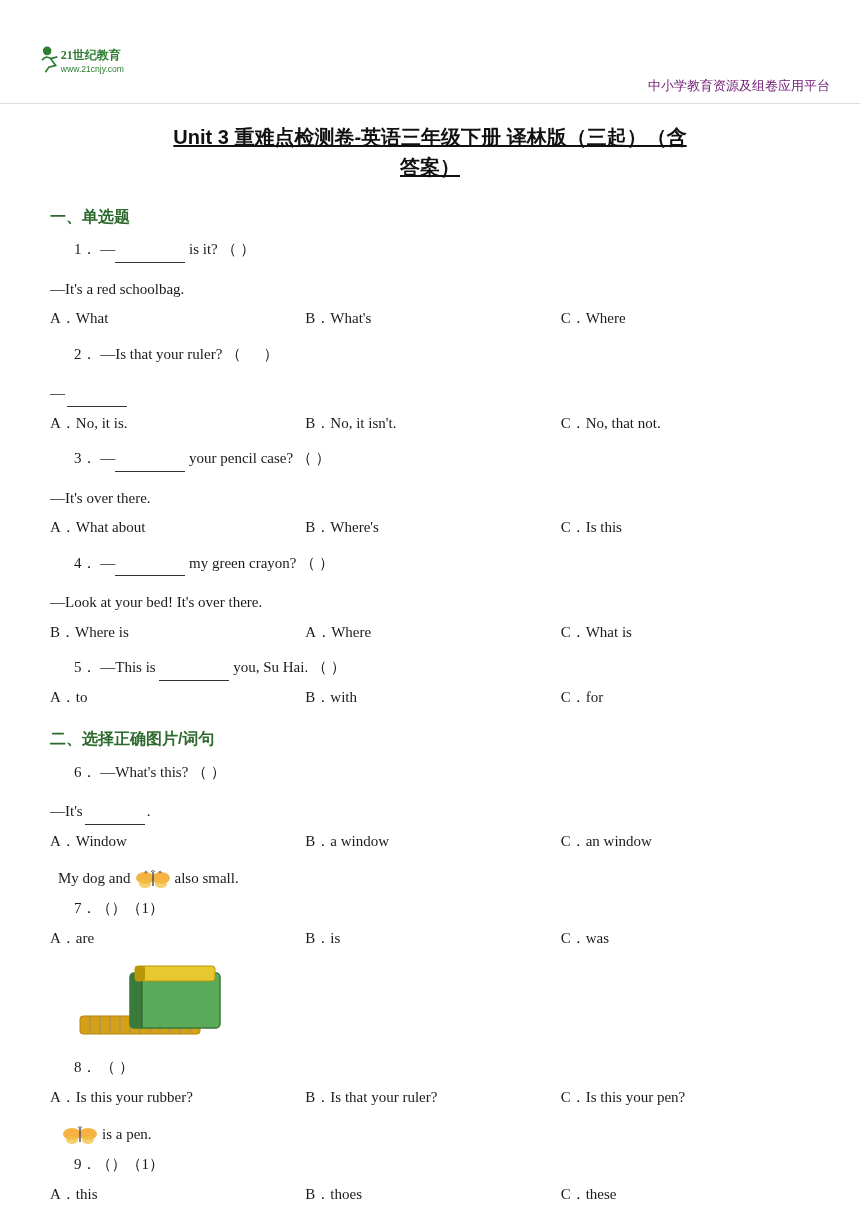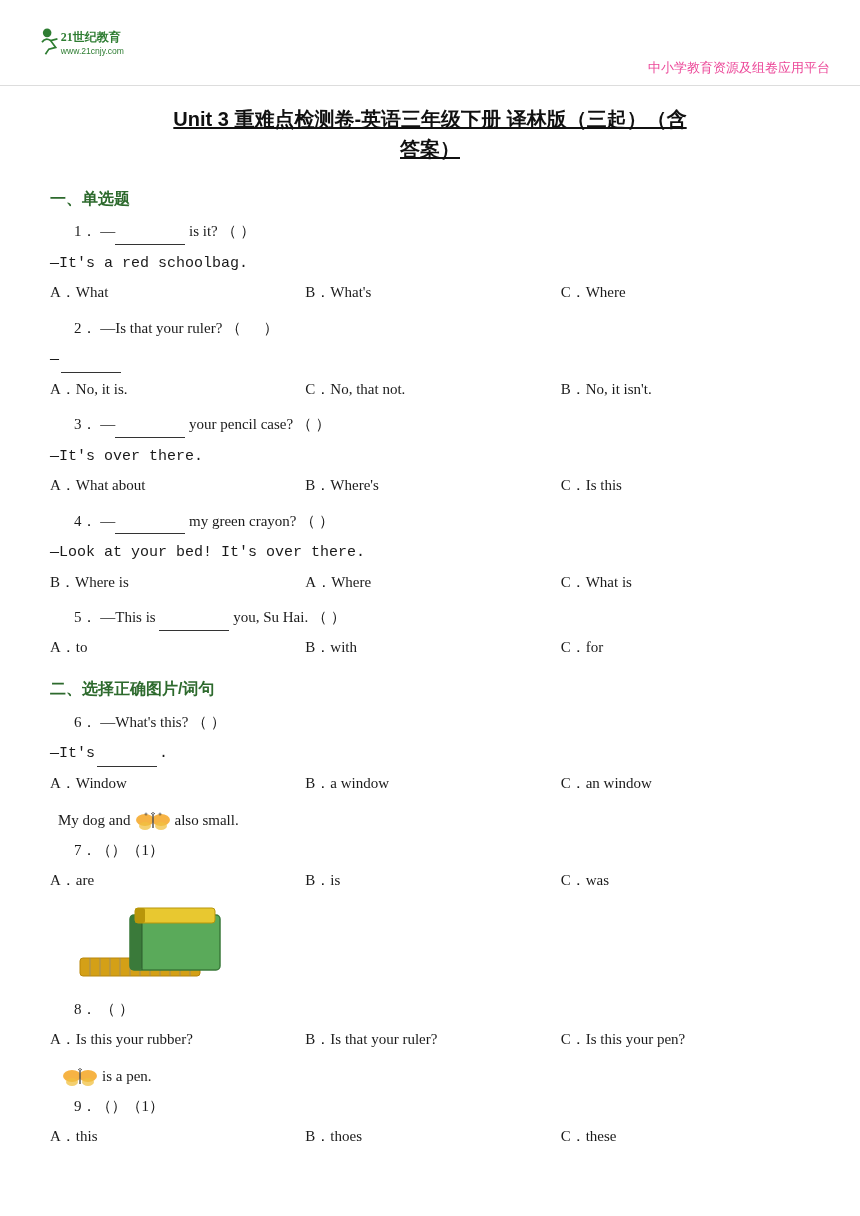--- a/index.html
+++ b/index.html
@@ -10,37 +10,37 @@
       min-height: 1216px;
       color: #1a1a1a;
       font-size: 15px;
       line-height: 1.6;
     }
 
     .header {
       display: flex;
       align-items: center;
       justify-content: space-between;
-      padding: 10px 30px 6px 30px;
+      padding: 28px 30px 6px 30px;
       border-bottom: 1px solid #ddd;
     }
 
     .logo-area {
       display: flex;
       align-items: center;
     }
 
     .logo-svg {
       width: 120px;
       height: 42px;
     }
 
     .header-right {
       font-size: 13px;
-      color: #ec4899;
+      color: #701a75;
       margin-top: 48px;
     }
 
     .content {
       padding: 18px 50px 30px 50px;
     }
 
     .main-title {
       text-align: center;
       font-size: 20px;
@@ -73,24 +73,23 @@
 
     .question-stem .blank {
       display: inline-block;
       border-bottom: 1px solid #333;
       min-width: 70px;
       height: 18px;
       vertical-align: bottom;
     }
 
     .answer-line {
-      margin: 6px 0 4px 0;
+      margin: 14px 0 4px 0;
       font-size: 15px;
       line-height: 1.7;
-      font-family: Liberation Mono, monospace;
     }
 
     .options-row {
       display: flex;
       flex-direction: row;
       margin: 4px 0 10px 0;
       gap: 6px;
     }
 
     .option {
@@ -193,22 +192,22 @@
       <span>2．</span>
       <span>—Is that your ruler? （</span>
       <span>&nbsp;&nbsp;&nbsp;&nbsp;</span>
       <span>）</span>
     </div>
     <div class="answer-line">
       <span>—</span><span class="blank-line"></span>
     </div>
     <div class="options-row">
       <div class="option">A．No, it is.</div>
+      <div class="option">B．No, it isn't.</div>
       <div class="option">C．No, that not.</div>
-      <div class="option">B．No, it isn't.</div>
     </div>
   </div>
 
   <div class="question-block">
     <div class="question-stem">
       <span>3．</span>
       <span>—</span><span class="blank"></span><span> your pencil case? （  ）</span>
     </div>
     <div class="answer-line">—It's over there.</div>
     <div class="options-row">

